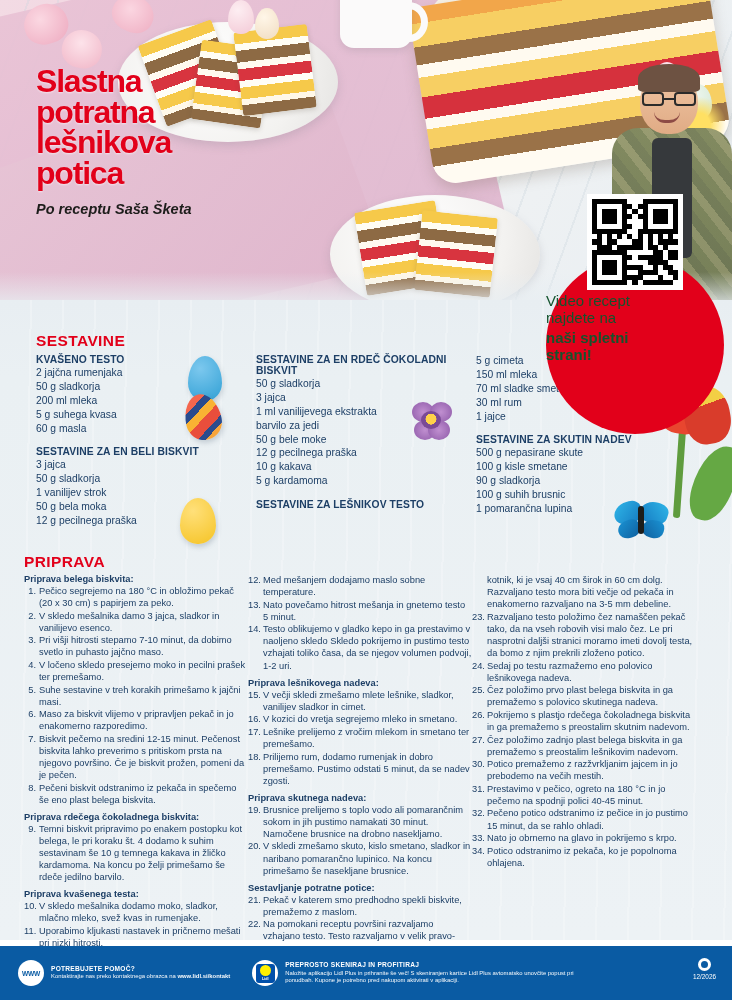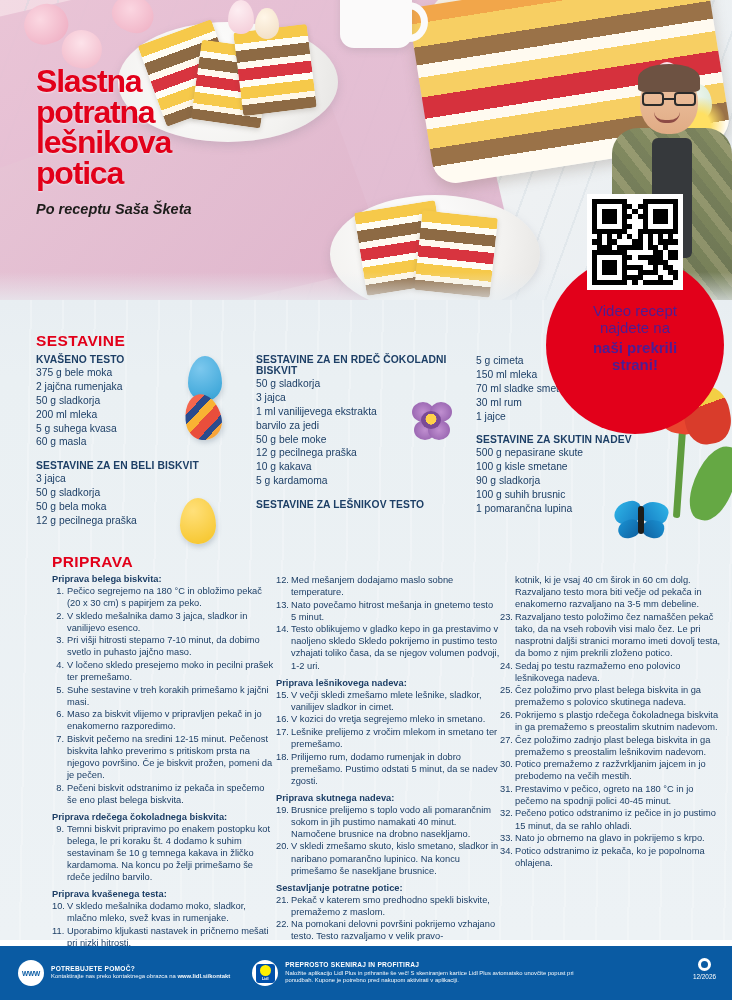--- a/index.html
+++ b/index.html
@@ -134,21 +134,21 @@
   .title-block h1 span { display:block; }
   .subtitle { margin-top:12px; color:#1d1d1b; font-size:14.5px; font-weight:700; font-style:italic; }
 
   
   .qr-callout { position:absolute; left:546px; top:256px; width:178px; height:178px; z-index:7; }
   .qr-circle { position:absolute; left:0; top:0; width:178px; height:178px; border-radius:50%; background:#e2001a; }
   .qr-code { position:absolute; left:41px; top:-62px; width:96px; height:96px; background:#fff; padding:5px; }
   .qr-grid { width:100%; height:100%; display:grid; grid-template-columns:repeat(17,1fr); grid-template-rows:repeat(17,1fr); }
   .qr-grid i { display:block; }
   .qr-grid i.on { background:#000; }
-  .qr-text { position:absolute; left:0; top:46px; width:178px; text-align:center; color:#4c1d95;
+  .qr-text { position:absolute; left:0; top:36px; width:178px; text-align:left; color:#14532d;
              font-size:15px; line-height:1.16; }
   .qr-text .l1, .qr-text .l2 { font-weight:400; }
   .qr-text .l3 { font-weight:700; display:block; margin-top:2px; }
   .qr-text .l4 { font-weight:700; display:block; }
 
   
   .content { position:absolute; left:0; top:300px; width:732px; height:640px;
              background:linear-gradient(180deg,#e8eef2 0%, #eaf0f3 12%, #edf2f5 100%); }
   .content-texture { position:absolute; inset:0;
     background:repeating-linear-gradient(91deg, rgba(255,255,255,0) 0 30px, rgba(255,255,255,.45) 30px 32px); opacity:.55; }
@@ -194,21 +194,21 @@
   .ing-col { color:#1d3f66; }
   .ing-col.c1 { width:220px; }
   .ing-col.c2 { width:220px; }
   .ing-col.c3 { width:232px; }
   .ing-title { font-size:10.3px; font-weight:700; color:#1d3f66; letter-spacing:.1px; margin-bottom:1px; }
   .ing-list { list-style:none; }
   .ing-list li { font-size:10.3px; line-height:1.35; color:#1d3f66; }
   .ing-group { margin-bottom:11px; }
 
   
-  .prep { position:absolute; left:52px; top:553px; width:680px; }
+  .prep { position:absolute; left:24px; top:553px; width:680px; }
   .prep-head { color:#e2001a; font-size:15.5px; font-weight:700; letter-spacing:.4px; margin-bottom:3px; }
   .prep-cols { display:flex; }
   .prep-col { width:224px; }
   .prep-sub { font-size:9.3px; font-weight:700; color:#1d3f66; margin:6px 0 1px; }
   .prep-sub.first { margin-top:0; }
   .steps { list-style:none; }
   .step { display:flex; font-size:9.3px; line-height:1.3; color:#1d3f66; margin-bottom:.5px; }
   .step .num { width:15px; flex:0 0 15px; text-align:right; padding-right:3px; }
   .step .txt { flex:1; }
   .step.cont .num { visibility:hidden; }
@@ -328,21 +328,21 @@
       <b></b>
       <b></b>
       <b></b>
     </div>
 
   <div class="qr-callout">
     <div class="qr-circle"></div>
     <div class="qr-text">
       <span class="l1">Video recept</span><br>
       <span class="l2">najdete na</span>
-      <span class="l3">naši prekrili</span>
+      <span class="l3">naši spletni</span>
       <span class="l4"><span>strani</span><span>!</span></span>
     </div>
     <div class="qr-code">
       <div class="qr-grid" id="qr-grid">
           <i class="on"></i>
           <i class="on"></i>
           <i class="on"></i>
           <i class="on"></i>
           <i class="on"></i>
           <i class="on"></i>
@@ -633,33 +633,33 @@
     </div>
   </div>
 
   <div class="ingredients">
     <div class="sec-head">SESTAVINE</div>
     <div class="ing-cols">
       <div class="ing-col c1">
         <div class="ing-group">
           <div class="ing-title">KVAŠENO TESTO</div>
           <ul class="ing-list">
-              <li>375 g bele moka</li>
               <li>2 jajčna rumenjaka</li>
               <li>50 g sladkorja</li>
               <li>200 ml mleka</li>
               <li>5 g suhega kvasa</li>
               <li>60 g masla</li>
             </ul>
         </div>
         <div class="ing-group">
           <div class="ing-title">SESTAVINE ZA EN BELI BISKVIT</div>
           <ul class="ing-list">
               <li>3 jajca</li>
               <li>50 g sladkorja</li>
+              <li>1 vanilijev strok</li>
               <li>50 g bela moka</li>
               <li>12 g pecilnega praška</li>
             </ul>
         </div>
       </div>
       <div class="ing-col c2">
         <div class="ing-group">
           <div class="ing-title">SESTAVINE ZA EN RDEČ ČOKOLADNI BISKVIT</div>
           <ul class="ing-list">
               <li>50 g sladkorja</li>
@@ -789,36 +789,36 @@
             </li>
             <li class="step">
               <span class="num">18.</span>
               <span class="txt">Prilijemo rum, dodamo rumenjak in dobro premešamo. Pustimo odstati 5 minut, da se nadev zgosti.</span>
             </li>
           </ul>
           <div class="prep-sub">Priprava skutnega nadeva:</div>
           <ul class="steps">
             <li class="step">
               <span class="num">19.</span>
-              <span class="txt">Brusnice prelijemo s toplo vodo ali pomarančnim sokom in jih pustimo namakati 40 minut. Namočene brusnice na drobno nasekljamo.</span>
+              <span class="txt">Brusnice prelijemo s toplo vodo ali pomarančnim sokom in jih pustimo namakati 30 minut. Namočene brusnice na drobno nasekljamo.</span>
             </li>
             <li class="step">
               <span class="num">20.</span>
               <span class="txt">V skledi zmešamo skuto, kislo smetano, sladkor in naribano pomarančno lupinico. Na koncu primešamo še nasekljane brusnice.</span>
             </li>
           </ul>
           <div class="prep-sub">Sestavljanje potratne potice:</div>
           <ul class="steps">
             <li class="step">
               <span class="num">21.</span>
               <span class="txt">Pekač v katerem smo predhodno spekli biskvite, premažemo z maslom.</span>
             </li>
             <li class="step">
               <span class="num">22.</span>
-              <span class="txt">Na pomokani delovni površini pokrijemo vzhajano testo. Testo razvaljamo v velik pravo-</span>
+              <span class="txt">Na pomokani receptu površini razvaljamo vzhajano testo. Testo razvaljamo v velik pravo-</span>
             </li>
           </ul>
         </div>
         <div class="prep-col">
           <ul class="steps">
             <li class="step cont">
               <span class="num">0.</span>
               <span class="txt">kotnik, ki je vsaj 40 cm širok in 60 cm dolg. Razvaljano testo mora biti večje od pekača in enakomerno razvaljano na 3-5 mm debeline.</span>
             </li>
             <li class="step">

